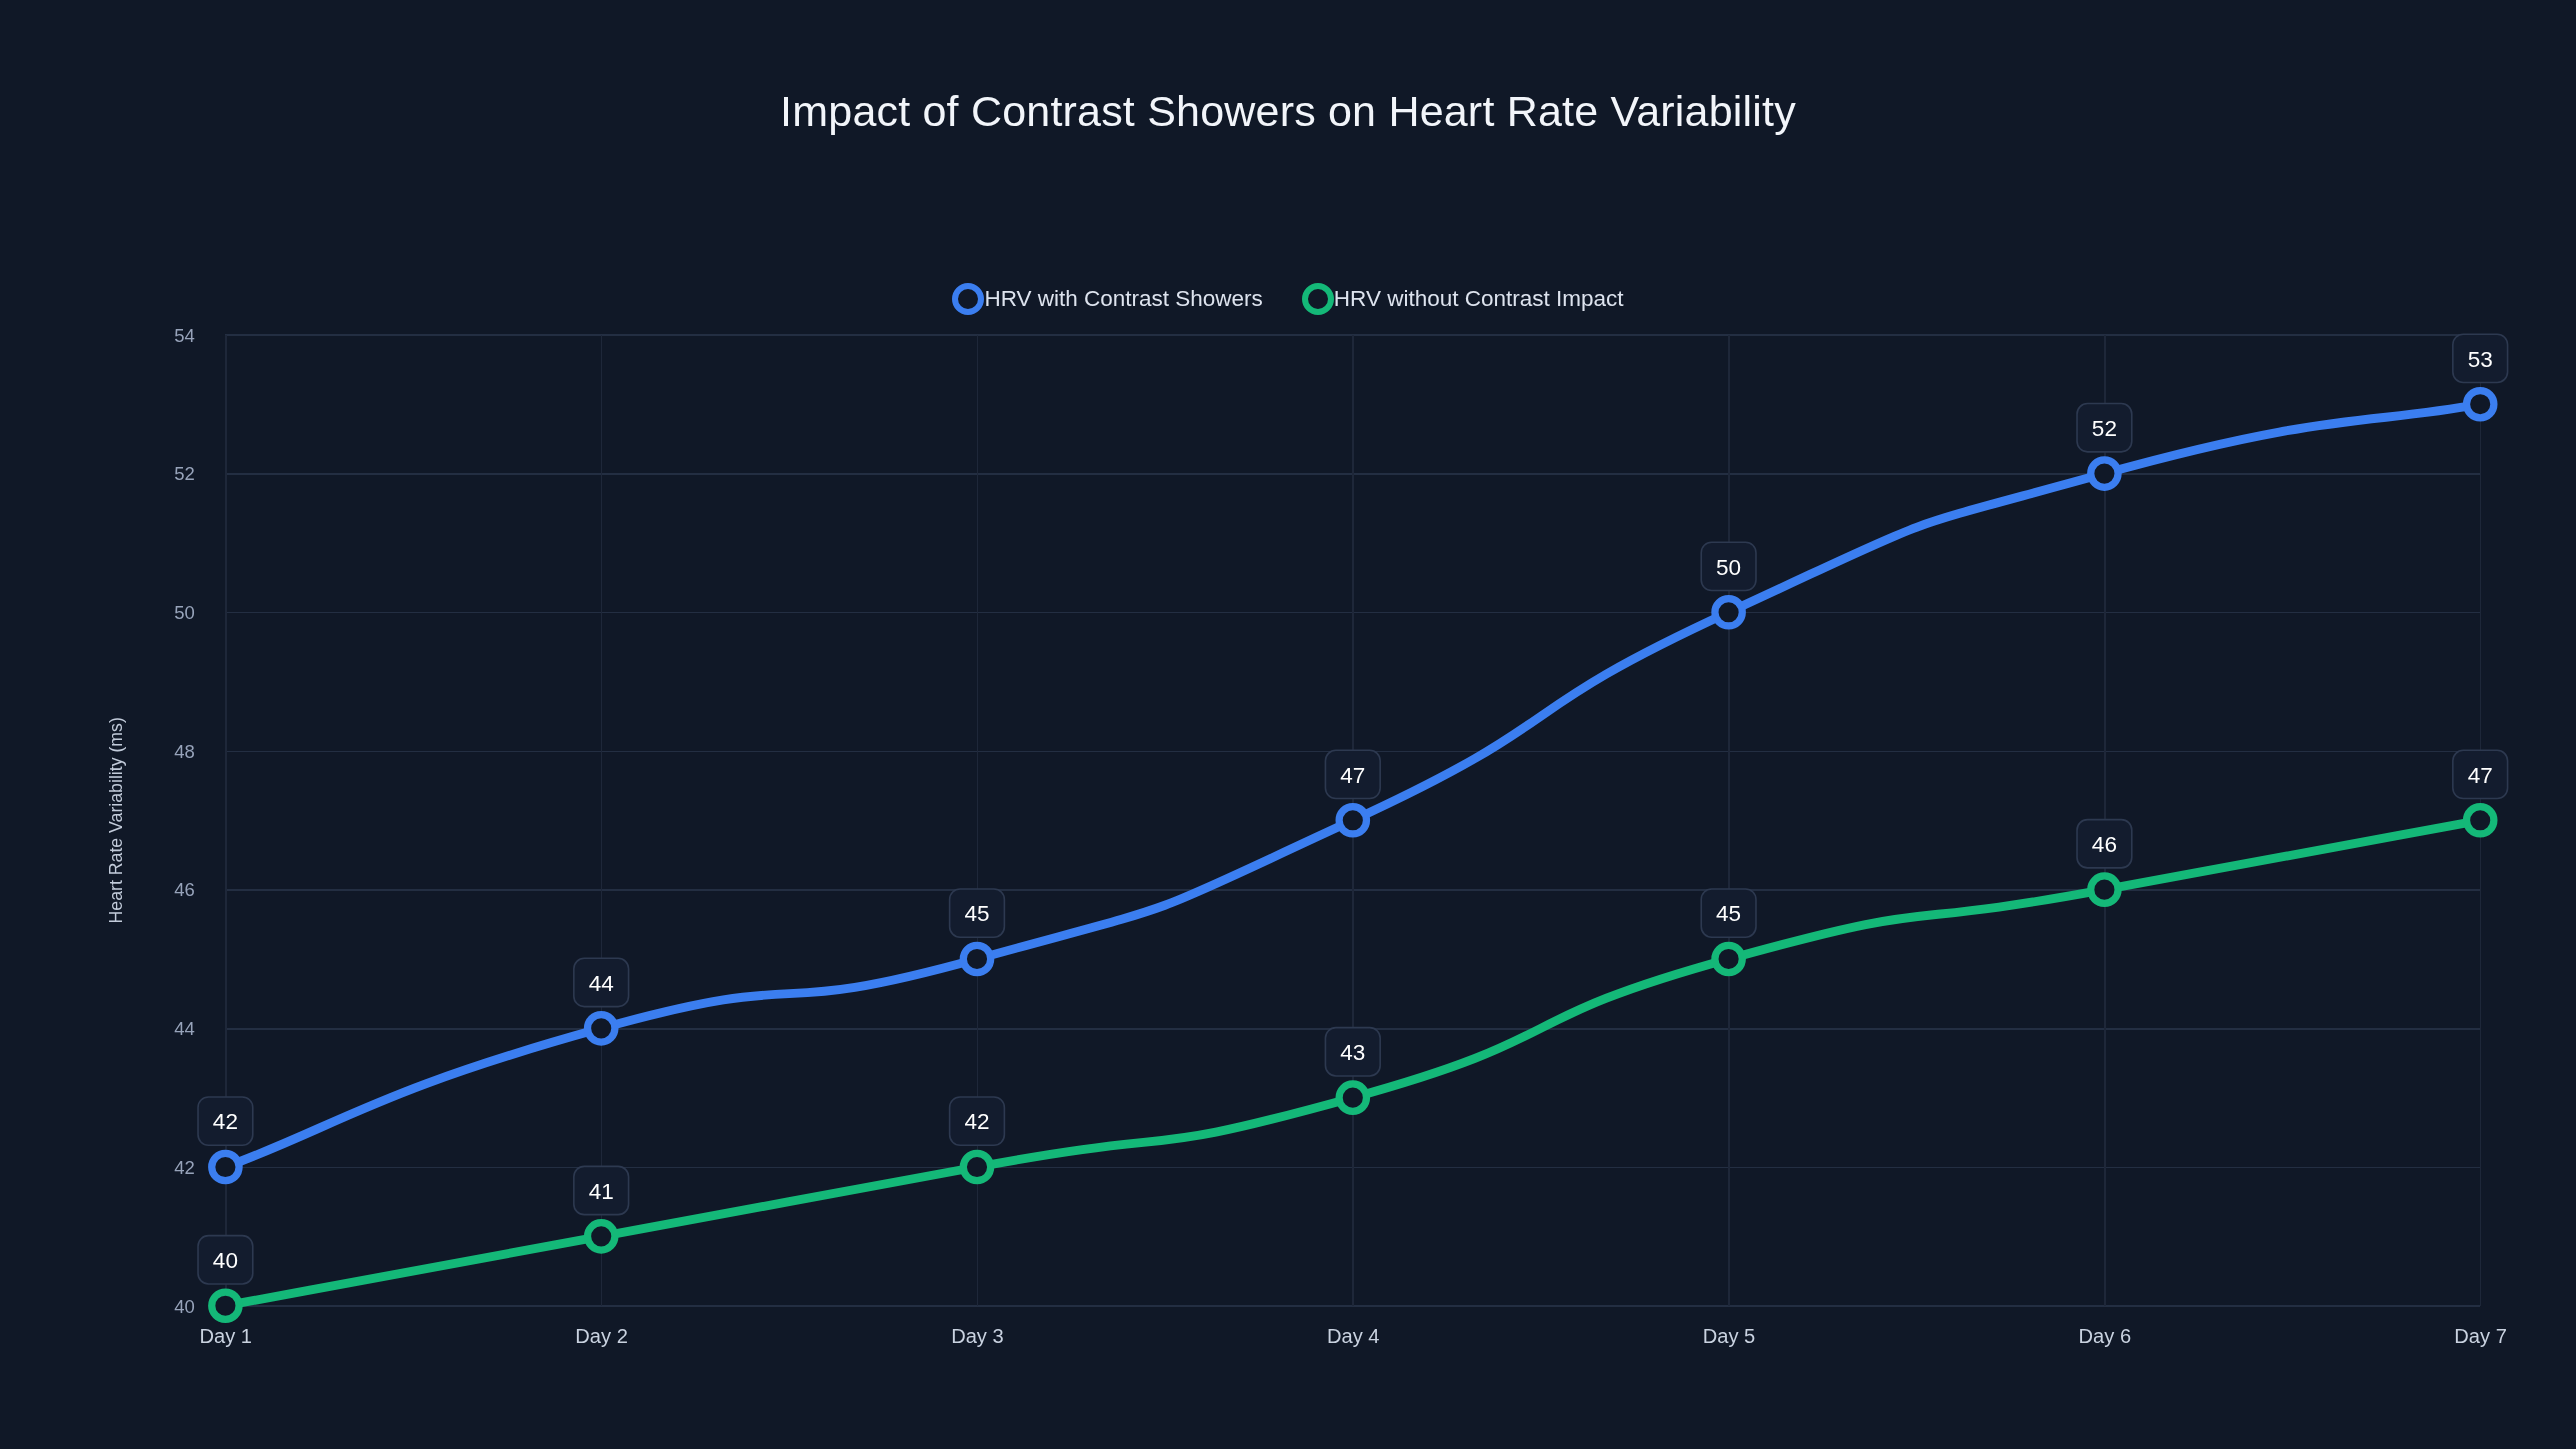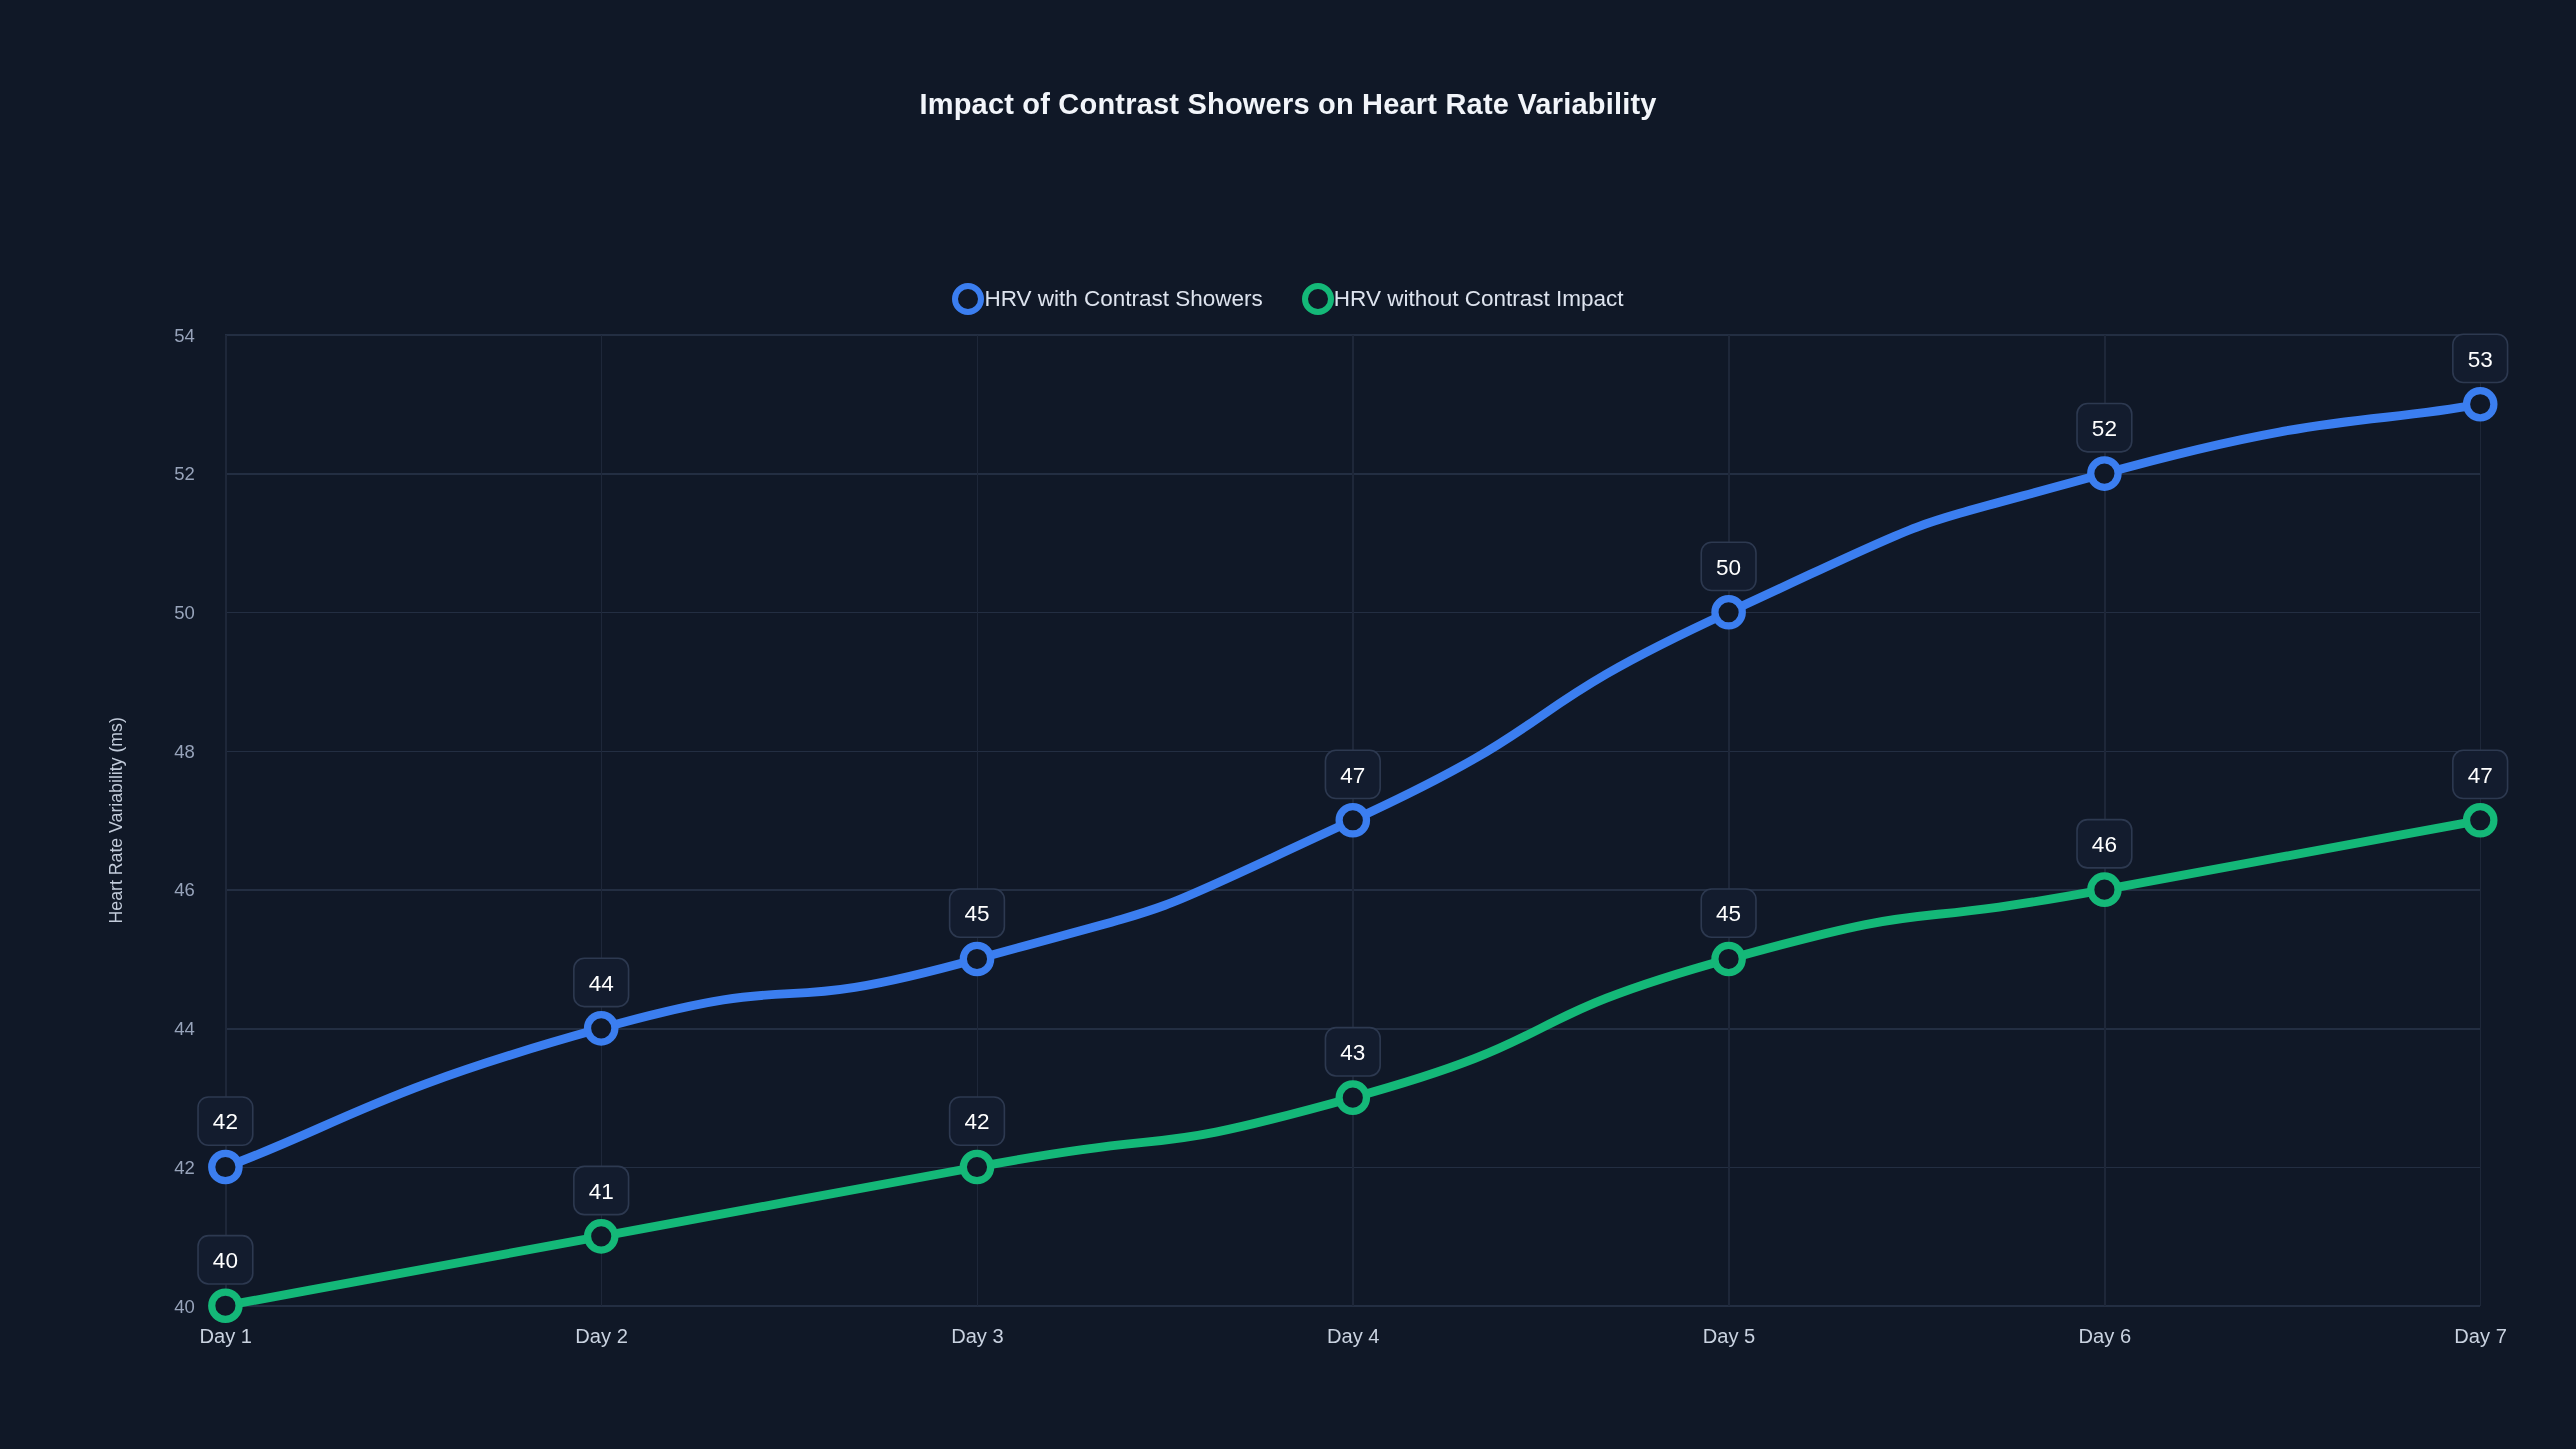--- a/index.html
+++ b/index.html
@@ -20,22 +20,22 @@
     height: 1449px;
     background: #101827;
   }
   .chart-title {
     position: absolute;
     top: 90px;
     left: 0;
     width: 2576px;
     text-align: center;
     color: #f2f5fa;
-    font-size: 29px;
-    font-weight: 700;
+    font-size: 43px;
+    font-weight: 400;
     letter-spacing: 0.2px;
     line-height: 1;
     white-space: nowrap;
   }
   .legend {
     position: absolute;
     top: 283px;
     left: 0;
     width: 2576px;
     display: flex;

